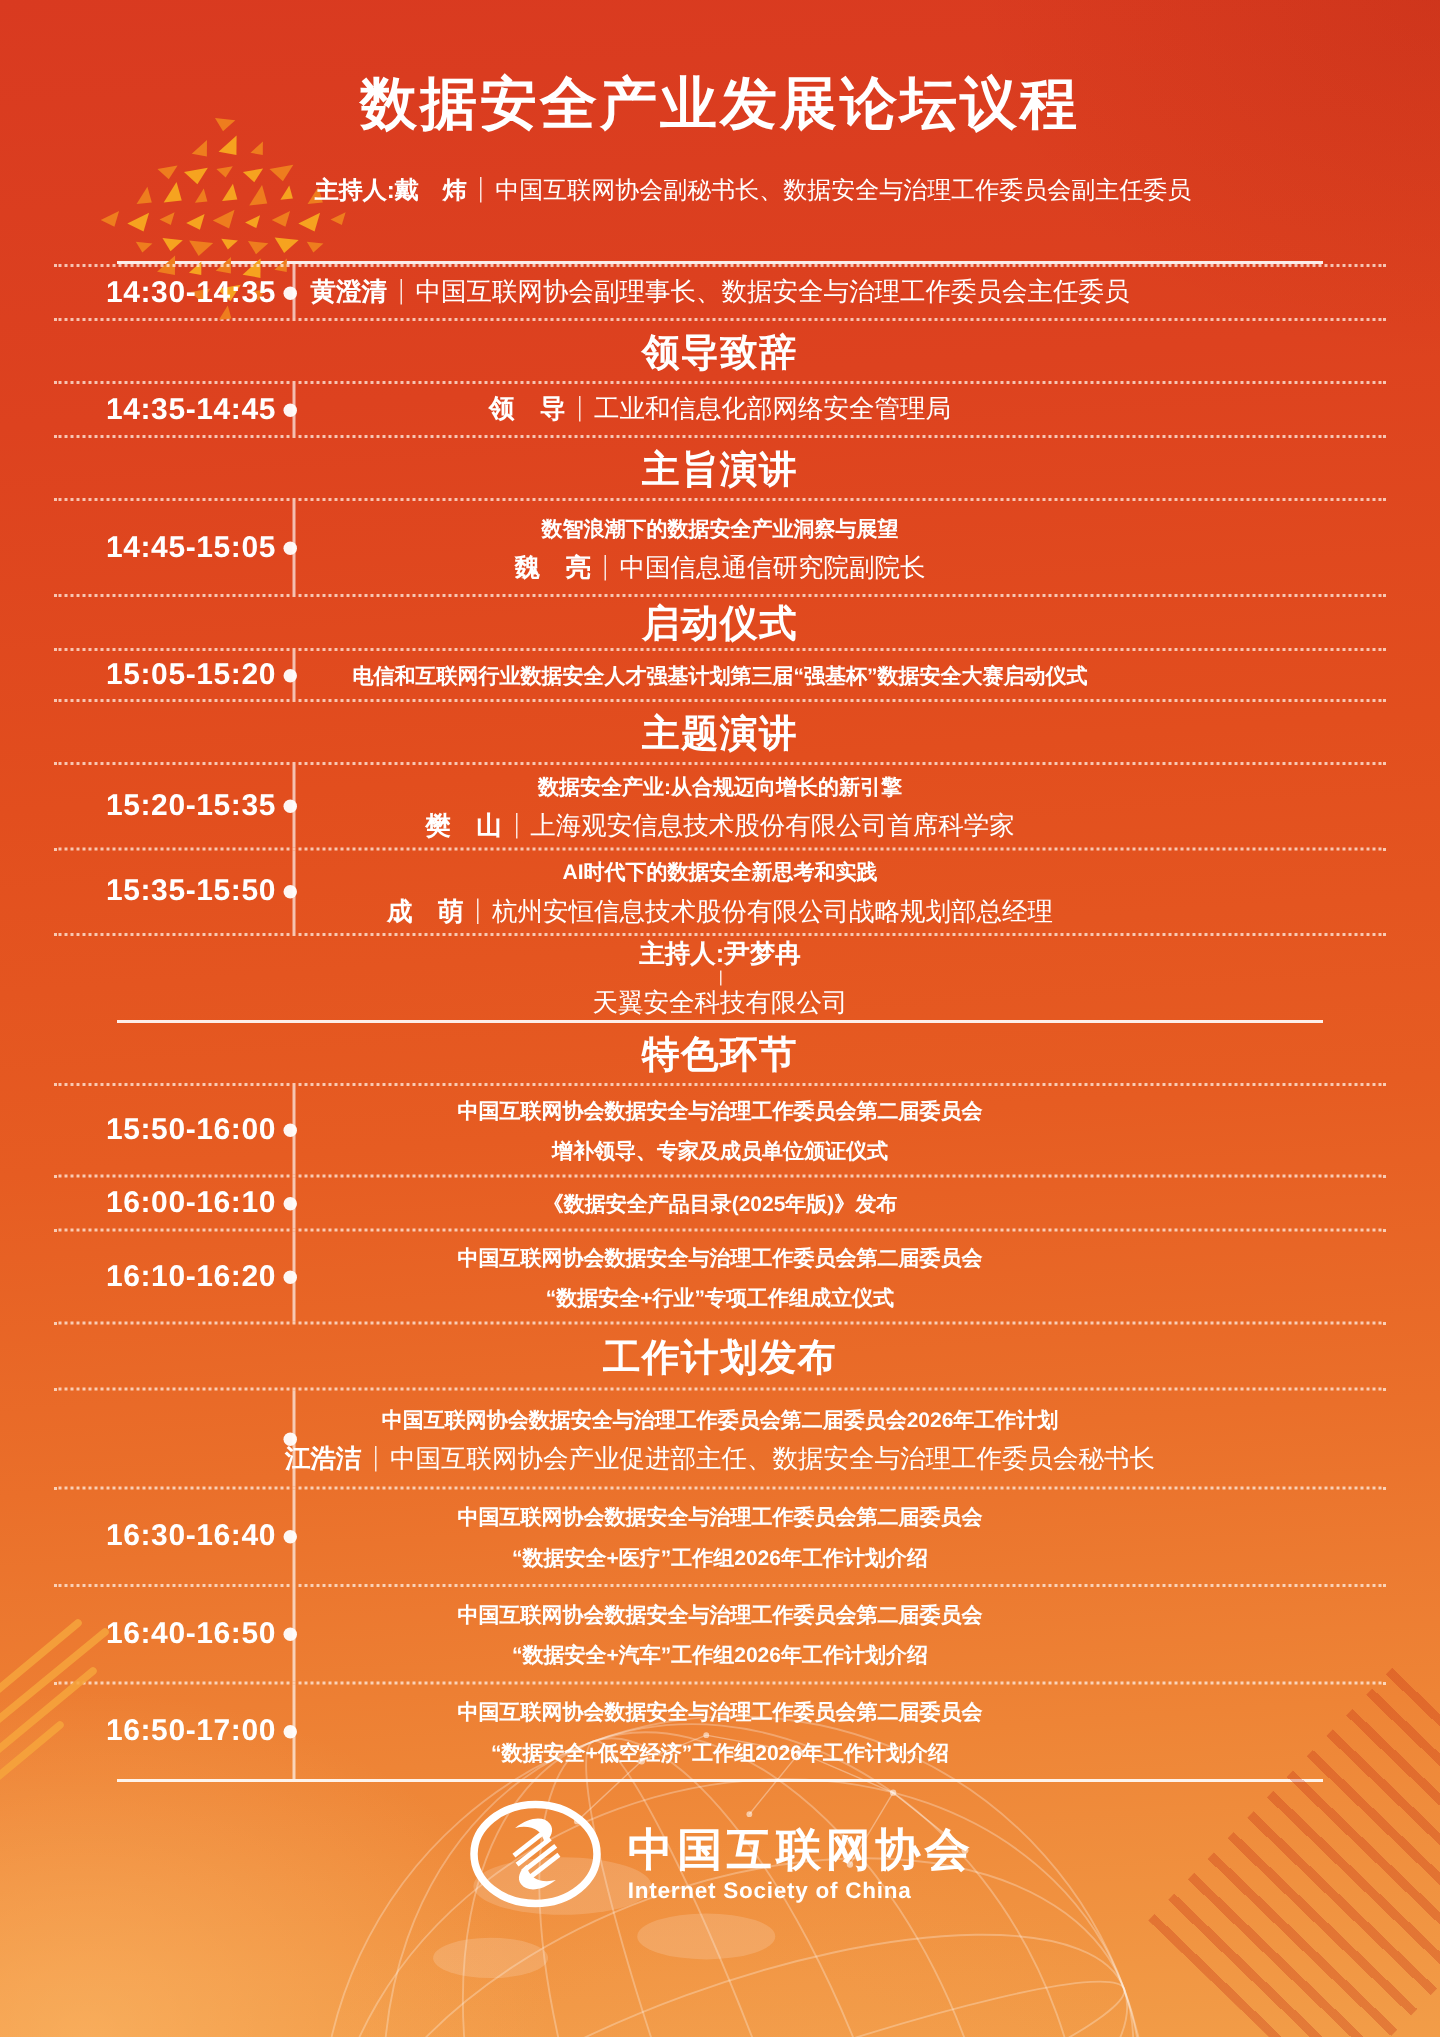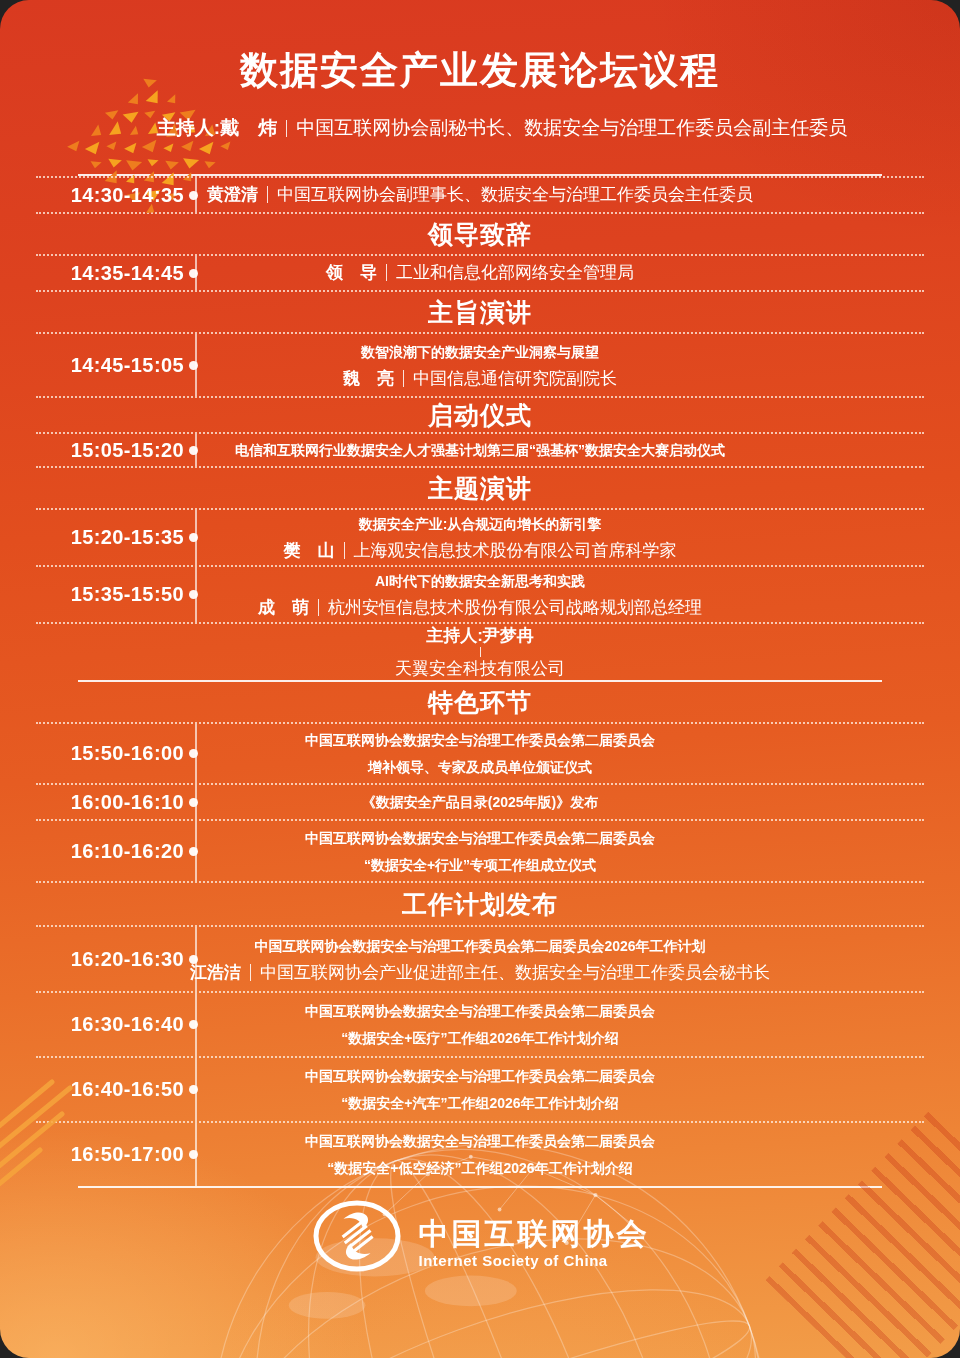--- a/index.html
+++ b/index.html
@@ -3,38 +3,37 @@
 <meta charset="utf-8">
 <style>
   html,body{margin:0;padding:0;background:#222;}
   .poster{
     position:relative;width:960px;height:1358px;margin:0 auto;overflow:hidden;
     font-family:"Liberation Sans","DejaVu Sans",sans-serif;color:#ffffff;
     background:
       radial-gradient(430px 320px at 6% 100%, rgba(255,195,115,.50), rgba(255,195,115,0) 72%),
       radial-gradient(520px 400px at 100% 0%, rgba(150,20,8,.16), rgba(150,20,8,0) 60%),
       linear-gradient(176deg,#d93a20 0%,#dd421f 20%,#e24e1e 38%,#e65c22 55%,#ea6f2a 70%,#ee8436 84%,#f29d48 100%);
-    border-radius: 29px;
   }
   .poster *{box-sizing:border-box;}
 
   
   .tri-cluster{position:absolute;left:0;top:0;width:300px;height:290px;pointer-events:none;}
   .globe{position:absolute;left:170px;top:1128px;width:640px;height:230px;pointer-events:none;}
   .stripes-bl{position:absolute;left:0;top:1070px;width:120px;height:120px;pointer-events:none;}
   .stripes-br{
     position:absolute;right:-70px;bottom:20px;width:240px;height:170px;transform:rotate(-46deg);
     background:repeating-linear-gradient(90deg, rgba(190,35,15,.28) 0 6px, rgba(190,35,15,0) 6px 19px);
     pointer-events:none;
   }
 
   
   .page-head{position:relative;height:174px;padding-top:50px;}
   .page-title{margin:0;text-align:center;font-size:38px;font-weight:bold;letter-spacing:2px;line-height:1.1;}
-  .host-line{margin-top:25px;text-align:center;font-size:19px;line-height:22px;margin-left:44px;}
+  .host-line{margin-top:25px;text-align:center;font-size:16px;line-height:22px;margin-left:44px;}
   .b{font-weight:bold;}
   .sep{display:inline-block;width:1px;height:17px;background:rgba(255,255,255,.85);margin:0 9px;vertical-align:-3px;}
   .rule-solid{height:2px;background:rgba(255,255,255,.9);margin:0 78px;}
 
   
   .agenda{margin:0 36px;}
   .agenda .rule-solid{margin:0 42px;}
   .sec{height:40px;display:flex;align-items:center;justify-content:center;
        font-size:25px;font-weight:bold;letter-spacing:1px;}
   .sec.h34{height:34px}.sec.h42{height:42px}
@@ -232,23 +231,20 @@
         <span class="vline"></span>
           <span class="dot"></span>
         <div class="line t">中国互联网协会数据安全与治理工作委员会第二届委员会</div>
         <div class="line t">“数据安全+行业”专项工作组成立仪式</div>
       </div>
     </div>
 
     <div class="sec h42">工作计划发布</div>
     <div class="group no-bb">
       <div class="item h66">
-        <div class="time-col">
-            <span class="time">16:20-16:30</span>
-          </div>
         <span class="vline"></span>
           <span class="dot"></span>
         <div class="line t">中国互联网协会数据安全与治理工作委员会第二届委员会2026年工作计划</div>
         <div class="line">
           <span class="b">江浩洁</span><span class="sep"></span><span>中国互联网协会产业促进部主任、数据安全与治理工作委员会秘书长</span>
         </div>
       </div>
       <div class="item h65">
         <div class="time-col">
             <span class="time">16:30-16:40</span>

